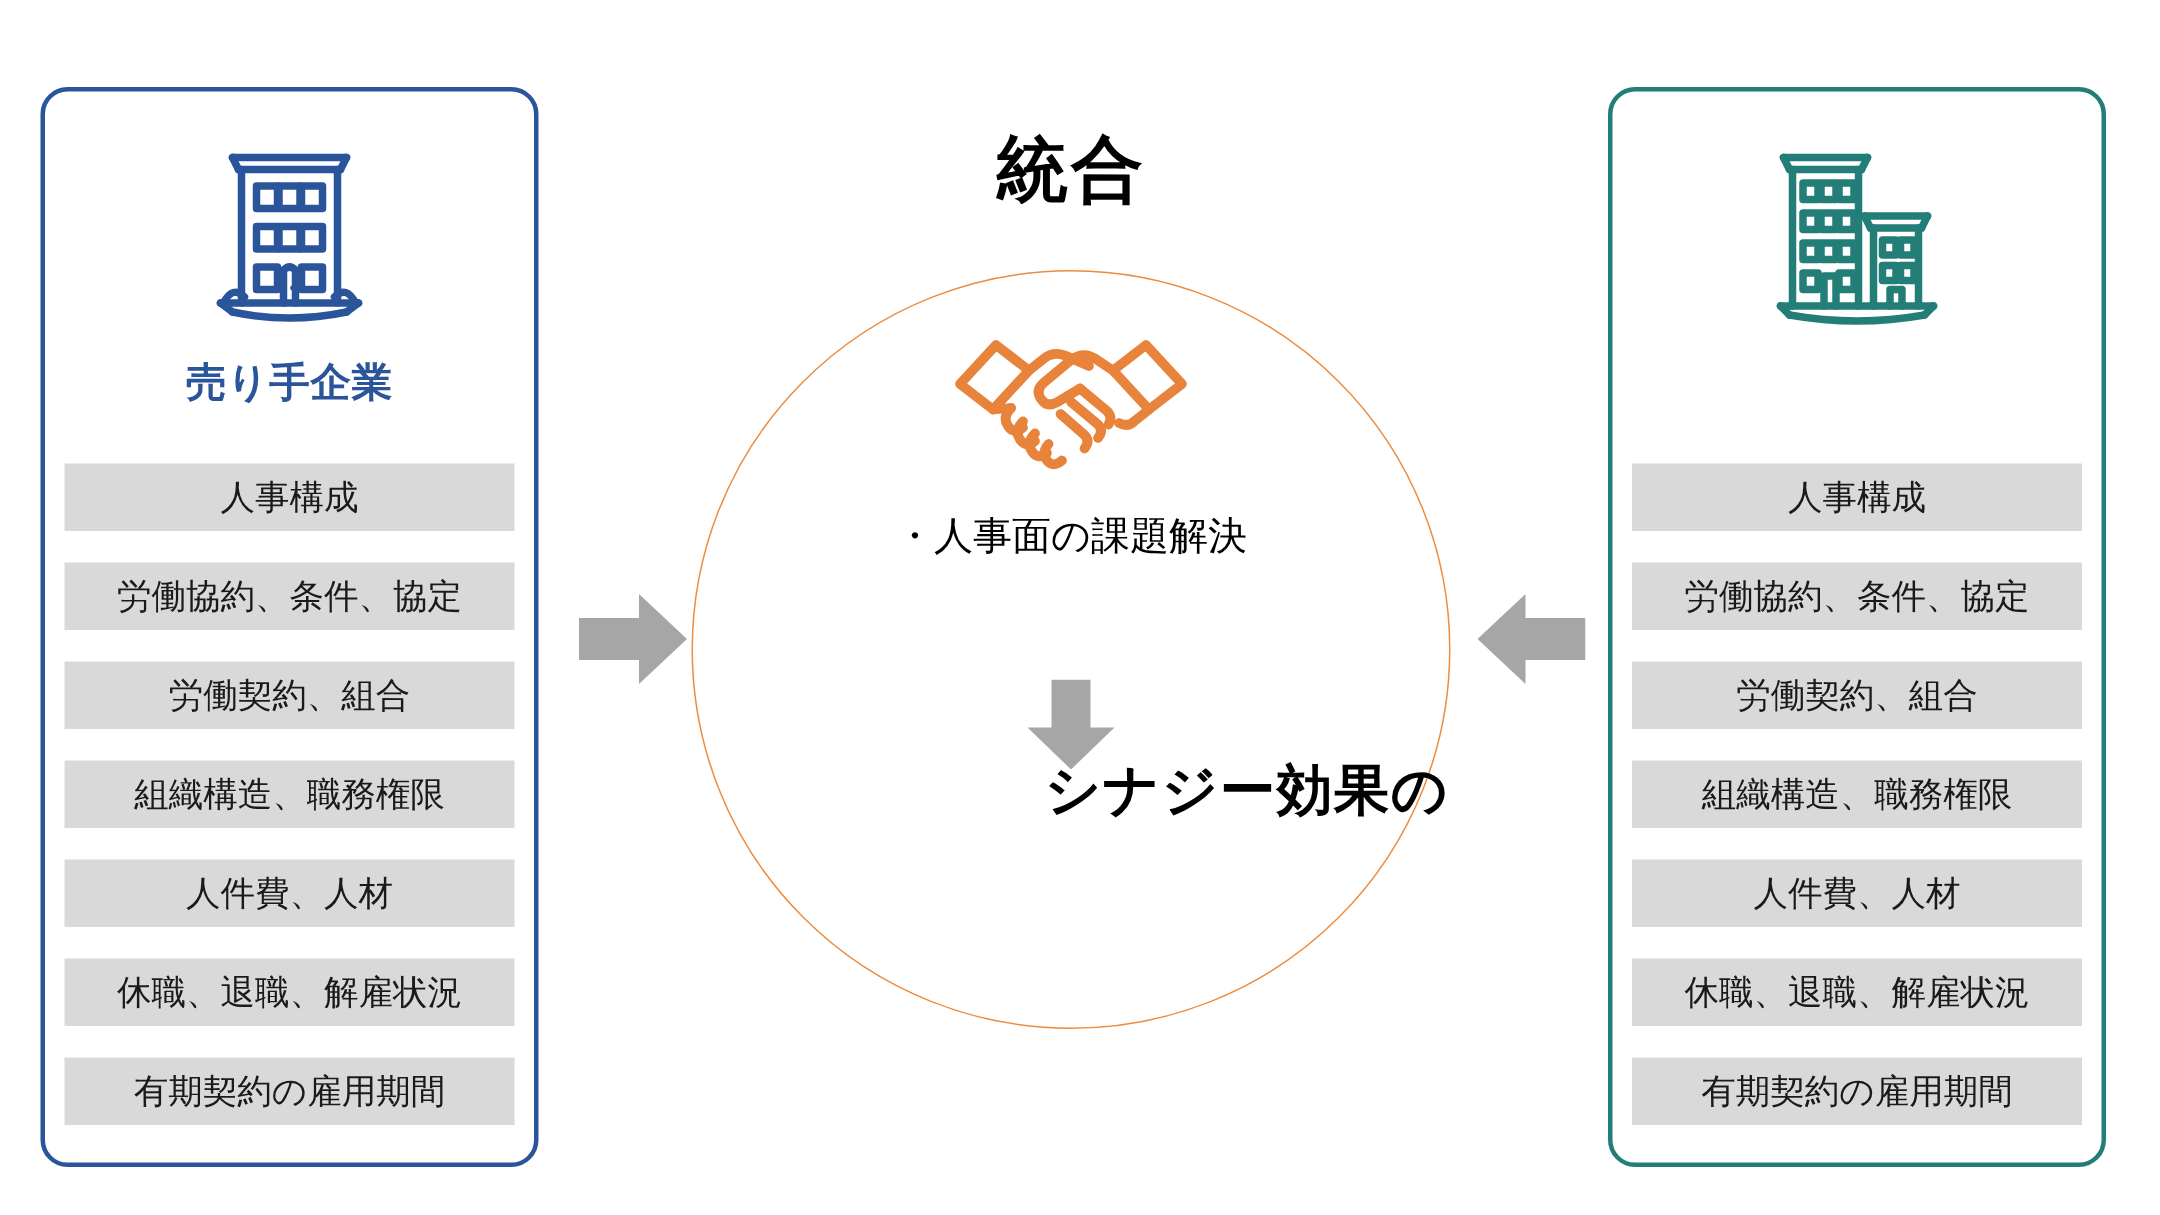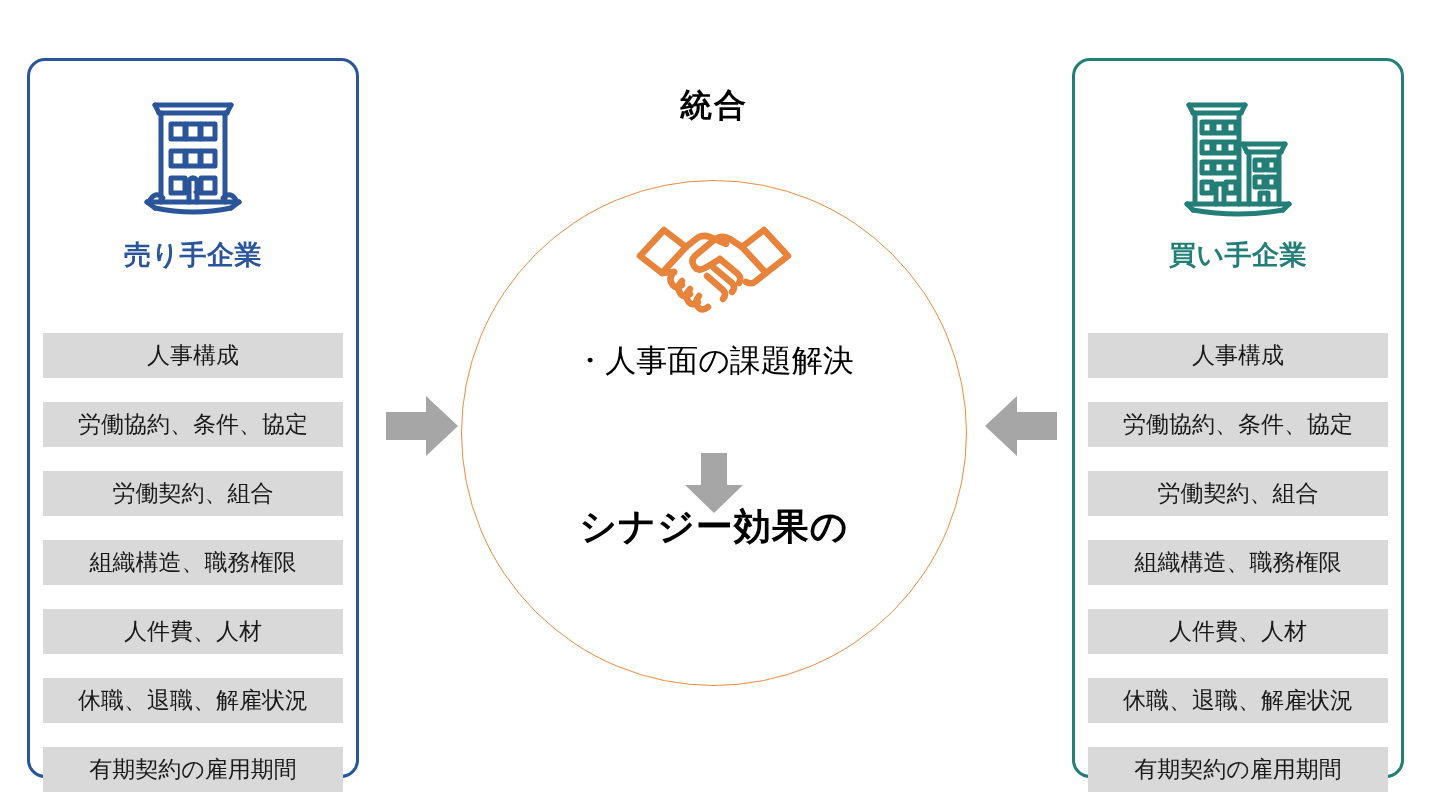--- a/index.html
+++ b/index.html
@@ -65,32 +65,31 @@
     height: 45px;
     margin-bottom: 21px;
     background: #D9D9D9;
     display: flex;
     align-items: center;
     justify-content: center;
     font-size: 23px;
     line-height: 1;
     color: #1a1a1a;
     white-space: nowrap;
-    margin-top: 24px;
   }
   .card-row:last-child { margin-bottom: 0; }
 
   
   .center-title {
     position: absolute;
     top: 88px;
     left: 464px;
     width: 500px;
     text-align: center;
-    font-size: 32px;
+    font-size: 48px;
     font-weight: bold;
     line-height: 1.1;
     letter-spacing: 2px;
   }
 
   .center-circle {
     position: absolute;
     left: 461px;
     top: 180px;
     width: 506px;
@@ -107,39 +106,39 @@
     top: 34px;
     display: flex;
     justify-content: center;
   }
 
   .bullets {
     position: absolute;
     left: 0; right: 0;
     top: 158px;
     text-align: center;
-    font-size: 31px;
+    font-size: 26px;
     line-height: 1.42;
     color: #000;
   }
   .bullets div { white-space: nowrap; }
 
   .down-arrow-wrap {
     position: absolute;
     left: 0; right: 0;
     top: 272px;
     display: flex;
     justify-content: center;
   }
 
   .conclusion {
     position: absolute;
     left: 0; right: 0;
     top: 322px;
-    text-align: center;
+    text-align: right;
     font-size: 37px;
     font-weight: bold;
     line-height: 1.3;
     letter-spacing: 1px;
     color: #000;
   }
   .conclusion div { white-space: nowrap; }
 
   
   .side-arrow {
@@ -305,21 +304,20 @@
 
         <path d="M87 110 L87 99 L95 99 L95 110"></path>
 
         <line x1="14" y1="110" x2="116" y2="110"></line>
         <path d="M20 116 Q65 124 110 116"></path>
         <path d="M20 116 L14 110 M110 116 L116 110"></path>
       </g>
     </svg>
   </div>
 
-  <div class="card-title">買い手企業</div>
 
   <div class="card-rows">
     <div class="card-row">人事構成</div>
     <div class="card-row">労働協約、条件、協定</div>
     <div class="card-row">労働契約、組合</div>
     <div class="card-row">組織構造、職務権限</div>
     <div class="card-row">人件費、人材</div>
     <div class="card-row">休職、退職、解雇状況</div>
     <div class="card-row">有期契約の雇用期間</div>
   </div>

